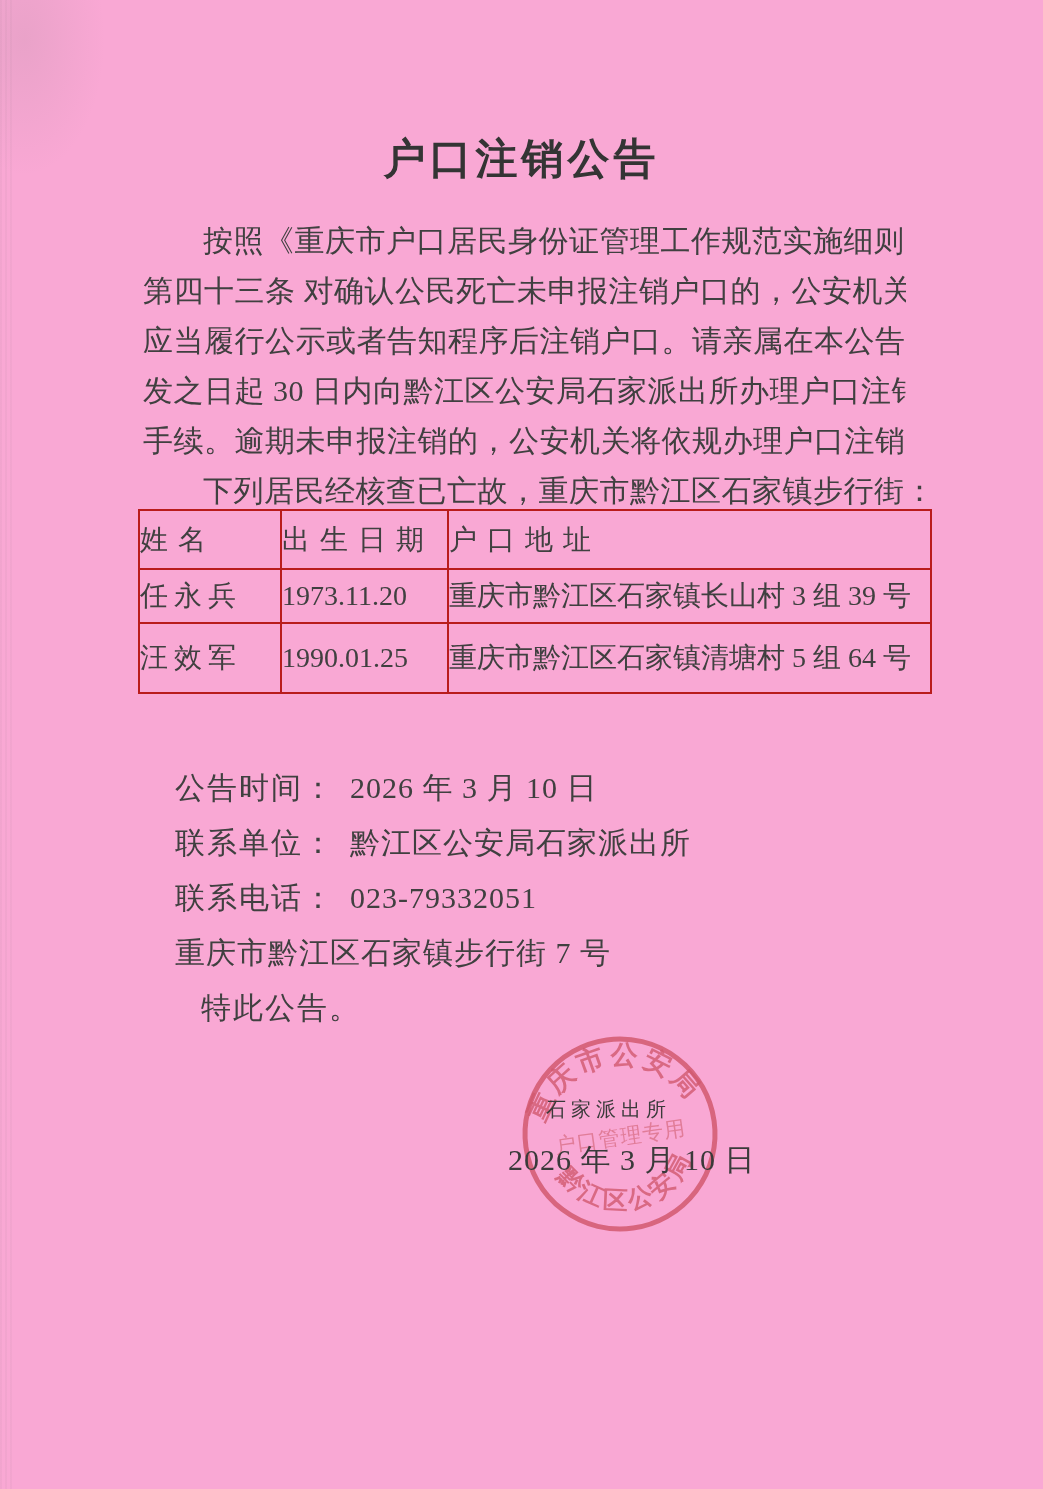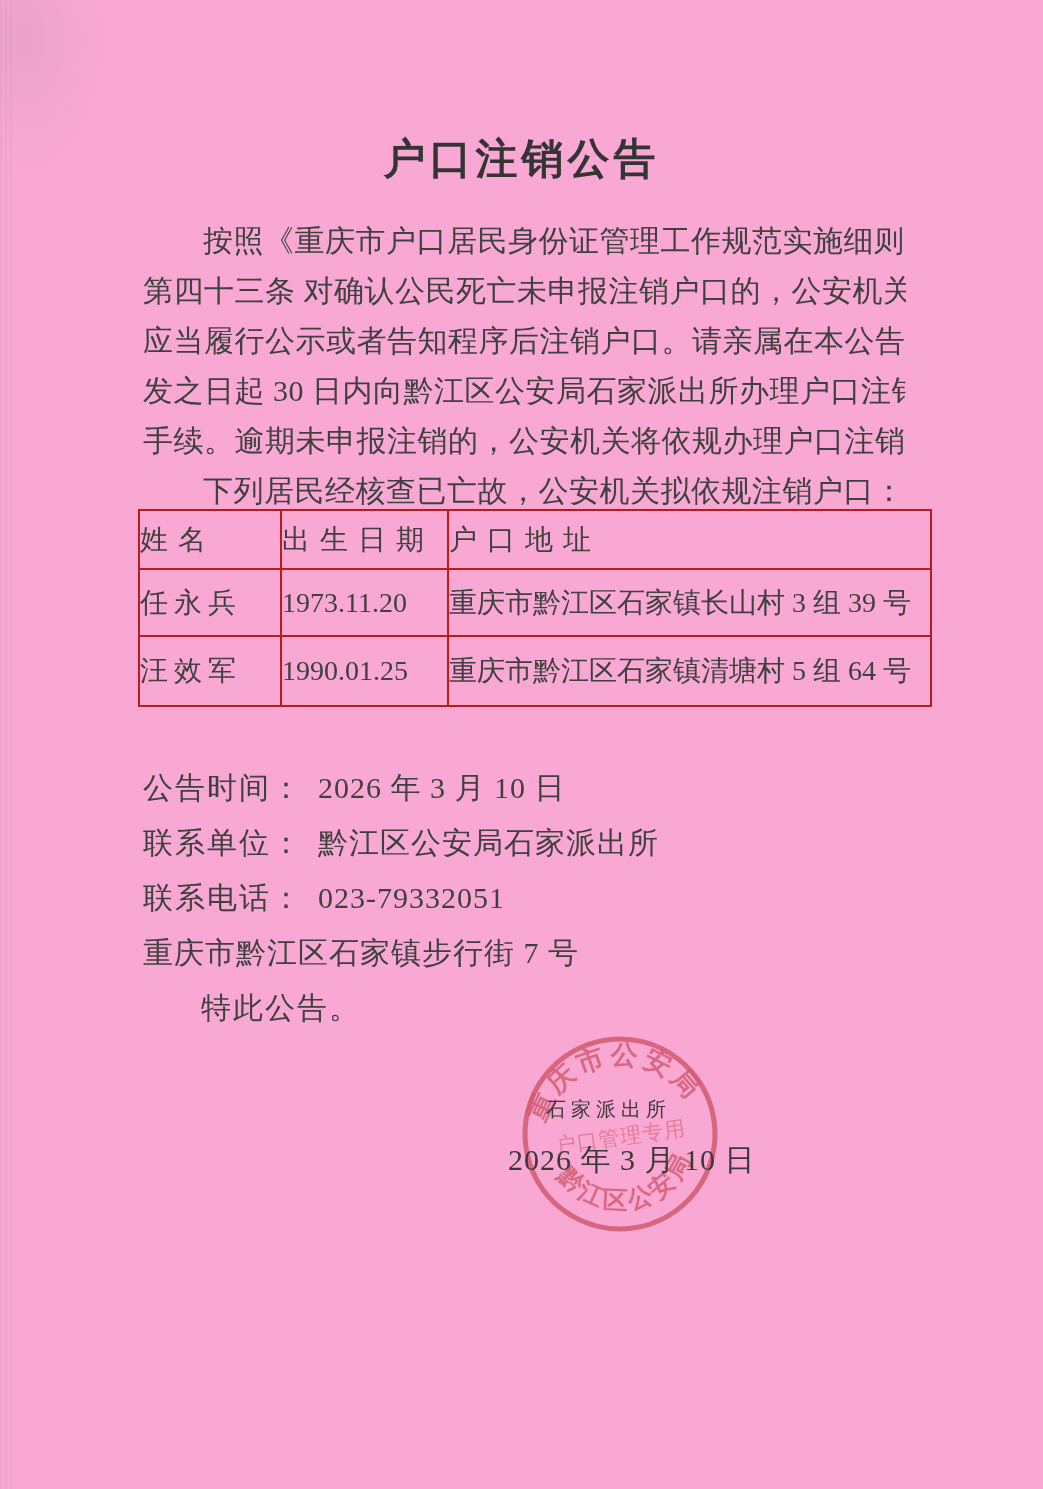--- a/index.html
+++ b/index.html
@@ -45,29 +45,29 @@
   }
   .notice-table td,.notice-table th{
     border:2px solid #b91c1c;text-align:left;vertical-align:middle;
     font-weight:normal;padding:0;
   }
   .col-name{width:142px;}
   .col-dob{width:167px;}
   .col-addr{width:483px;}
   .tr-head{height:59px;}
   .tr-head th{letter-spacing:10px;}
-  .tr-r1{height:67px;}
+  .tr-r1{height:54px;}
   .tr-r2{height:70px;}
   .cell-name{letter-spacing:6px;}
 
   .contact-block{
     position:absolute;left:143px;top:760px;width:780px;
     font-size:30px;line-height:55px;color:#404040;
   }
-  .contact-row{display:flex;height:55px;}
+  .contact-row{display:flex;height:55px;margin-left:32px;}
   .contact-label{min-width:175px;letter-spacing:2px;}
   .contact-value{letter-spacing:1px;}
   .closing-line{height:55px;text-indent:58px;letter-spacing:2px;}
 
   .seal-wrap{
     position:absolute;left:514px;top:1028px;width:212px;height:212px;
     transform:rotate(-8deg);opacity:.88;pointer-events:none;
   }
   .seal-wrap svg{display:block;}
   .sig-office{
@@ -88,21 +88,21 @@
   <div class="scan-smudge"></div>
 
   <div class="doc-title">户口注销公告</div>
 
   <div class="body-block">
     <div class="body-line first">按照《重庆市户口居民身份证管理工作规范实施细则》</div>
     <div class="body-line">第四十三条 对确认公民死亡未申报注销户口的，公安机关</div>
     <div class="body-line">应当履行公示或者告知程序后注销户口。请亲属在本公告下</div>
     <div class="body-line">发之日起 30 日内向黔江区公安局石家派出所办理户口注销</div>
     <div class="body-line">手续。逾期未申报注销的，公安机关将依规办理户口注销。</div>
-    <div class="intro-line">下列居民经核查已亡故，公安机关拟依规注销户口：</div>
+    <div class="intro-line">下列居民经核查已亡故，重庆市黔江区石家镇步行街：</div>
   </div>
 
   <table class="notice-table">
     <colgroup>
       <col class="col-name">
         <col class="col-dob">
         <col class="col-addr">
     </colgroup>
     <tbody>
         <tr class="tr-head">

